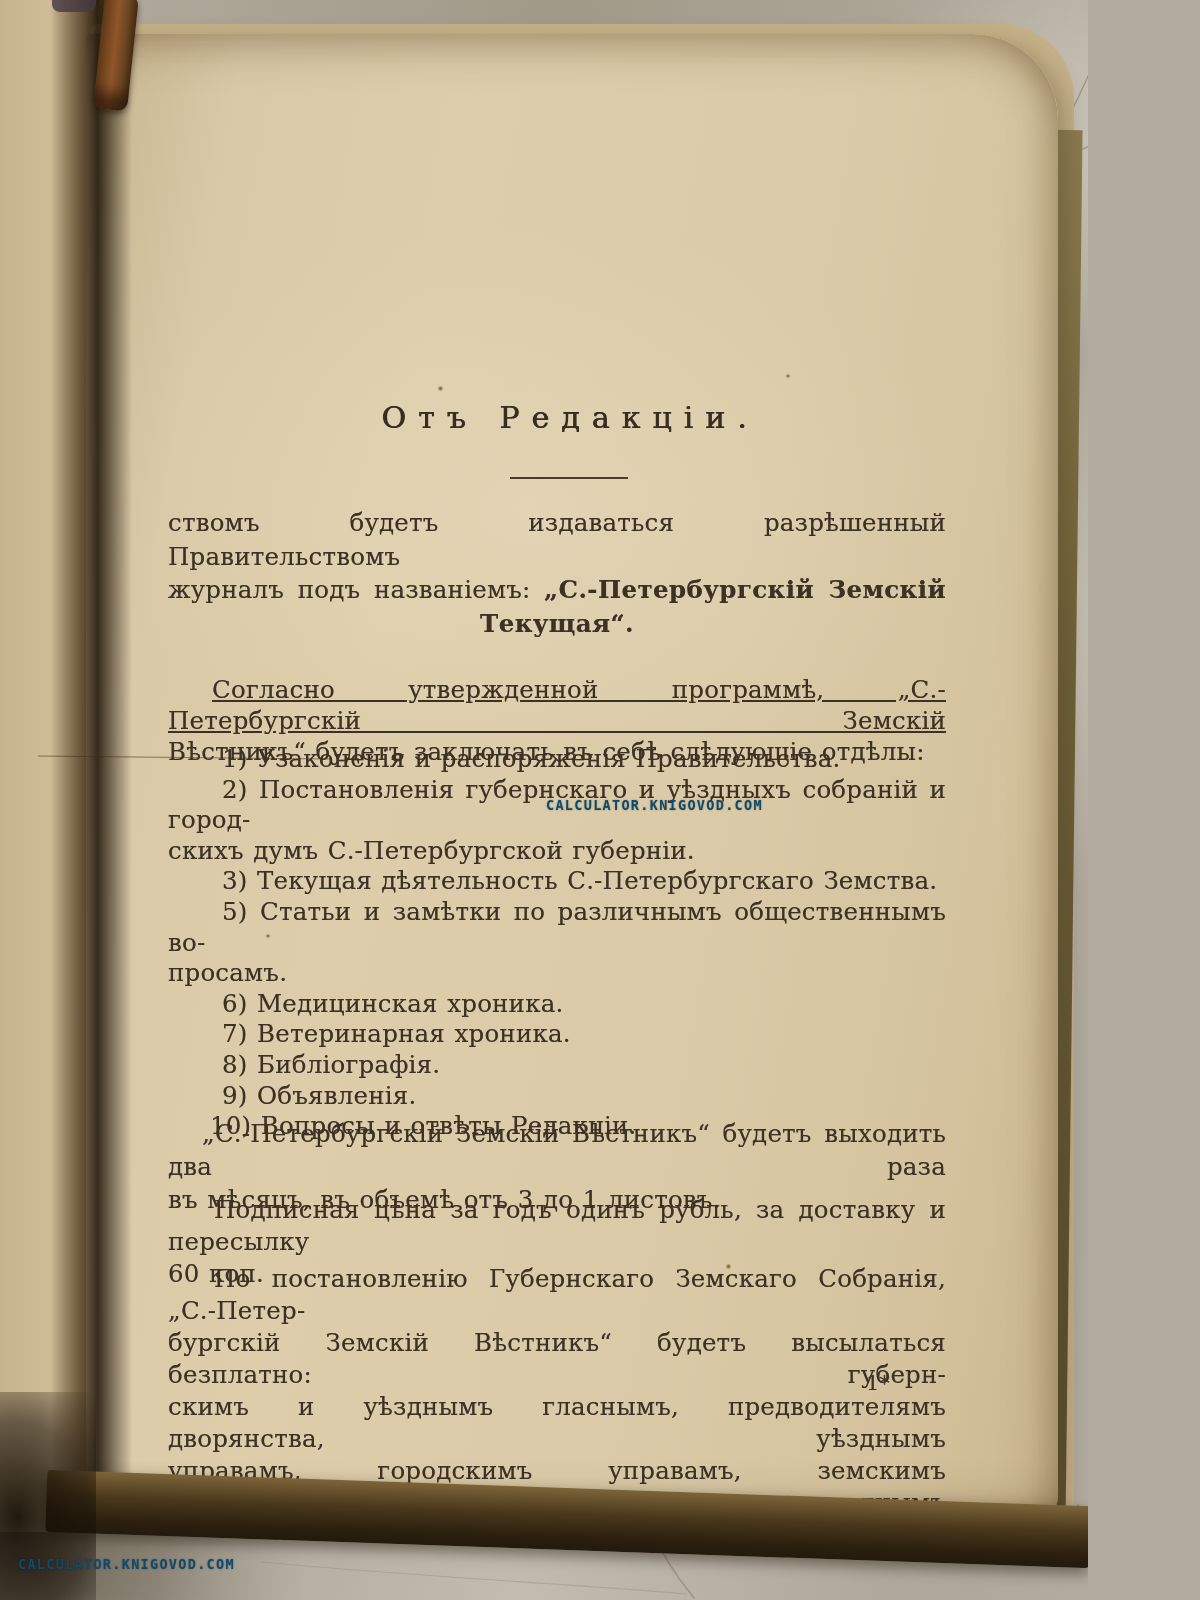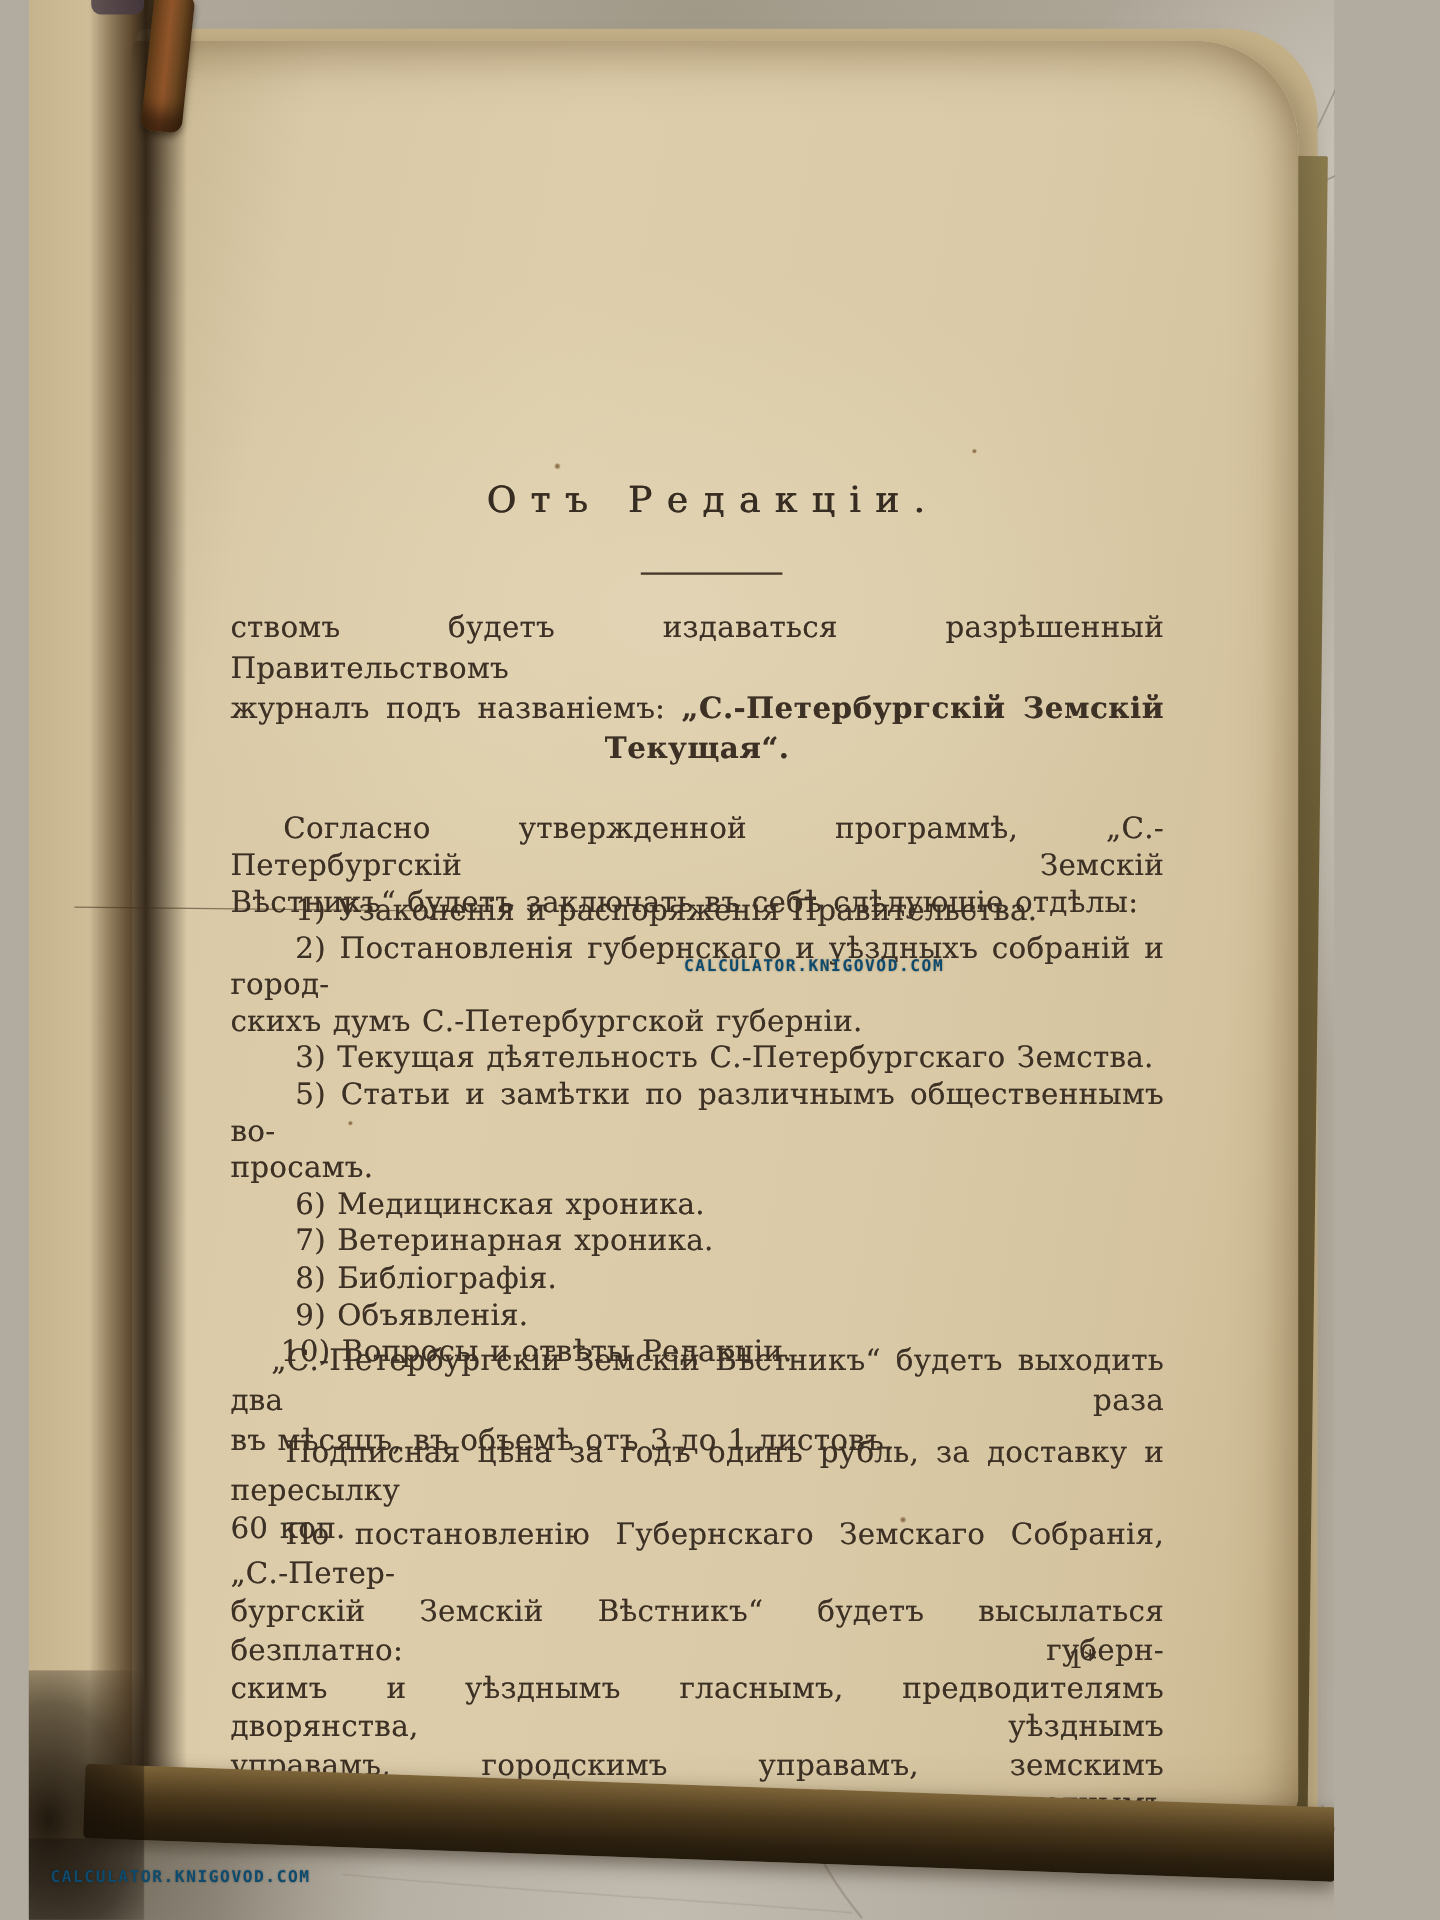--- a/index.html
+++ b/index.html
@@ -1,18 +1,18 @@
 <!DOCTYPE html>
 <html><head>
 <meta charset="utf-8">
 <style>
   html,body{margin:0;padding:0;}
   body{width:1200px;height:1600px;position:relative;overflow:hidden;
        font-family:"DejaVu Serif","Liberation Serif",serif;background:#b2ab9f;}
-  .stage{position:absolute;inset:0;width:1088px;height:1600px;overflow:hidden;margin-left:24px;}
+  .stage{position:absolute;inset:0;width:1088px;height:1600px;overflow:hidden;}
 
   
   .marble{position:absolute;inset:0;z-index:1;
     background:
       radial-gradient(420px 300px at 1130px 140px, #ccc6bb 0%, rgba(204,198,187,0) 70%),
       radial-gradient(500px 380px at 1165px 620px, #c7c1b5 0%, rgba(199,193,181,0) 70%),
       radial-gradient(700px 260px at 560px 10px, #a19988 0%, rgba(161,153,136,0) 78%),
       radial-gradient(520px 260px at 520px 1595px, #c2bcb1 0%, rgba(194,188,177,0) 70%),
       radial-gradient(340px 220px at 40px 1570px, #6e6657 0%, rgba(110,102,87,0) 78%),
       radial-gradient(300px 500px at 1200px 1500px, #b5aea1 0%, rgba(181,174,161,0) 80%),
@@ -58,21 +58,21 @@
 
   
   .tb{position:absolute;left:82px;width:778px;color:#3d3126;font-size:24.5px;
       line-height:33px;word-spacing:1.5px;letter-spacing:.2px;
       text-shadow:0 0 .5px rgba(61,49,38,.55);}
   .ln{min-height:1em;}
   .j{text-align:justify;text-align-last:justify;}
   .ctr{text-align:center;}
   .b{font-weight:bold;letter-spacing:.4px;}
   .i16{text-indent:16px;} .i34{text-indent:34px;} .i42{text-indent:42px;}
-  .i44{text-indent:44px;} .i46{text-indent:46px;} .i54{text-indent:54px;}
+  .i44{text-indent:44px;text-decoration:underline;} .i46{text-indent:46px;} .i54{text-indent:54px;}
 
   .heading{position:absolute;left:82px;top:366px;width:778px;text-align:center;
       text-indent:26px;font-size:30px;letter-spacing:.40em;color:#372d22;
       text-shadow:.6px 0 0 #372d22;}
   .heading-rule{position:absolute;left:424px;top:443px;width:118px;height:2px;
       background:#4a3c2b;}
   .page-sig{position:absolute;left:780px;top:1337px;font-size:21px;color:#3d3126;
       text-shadow:0 0 .5px rgba(61,49,38,.55);}
 
   

